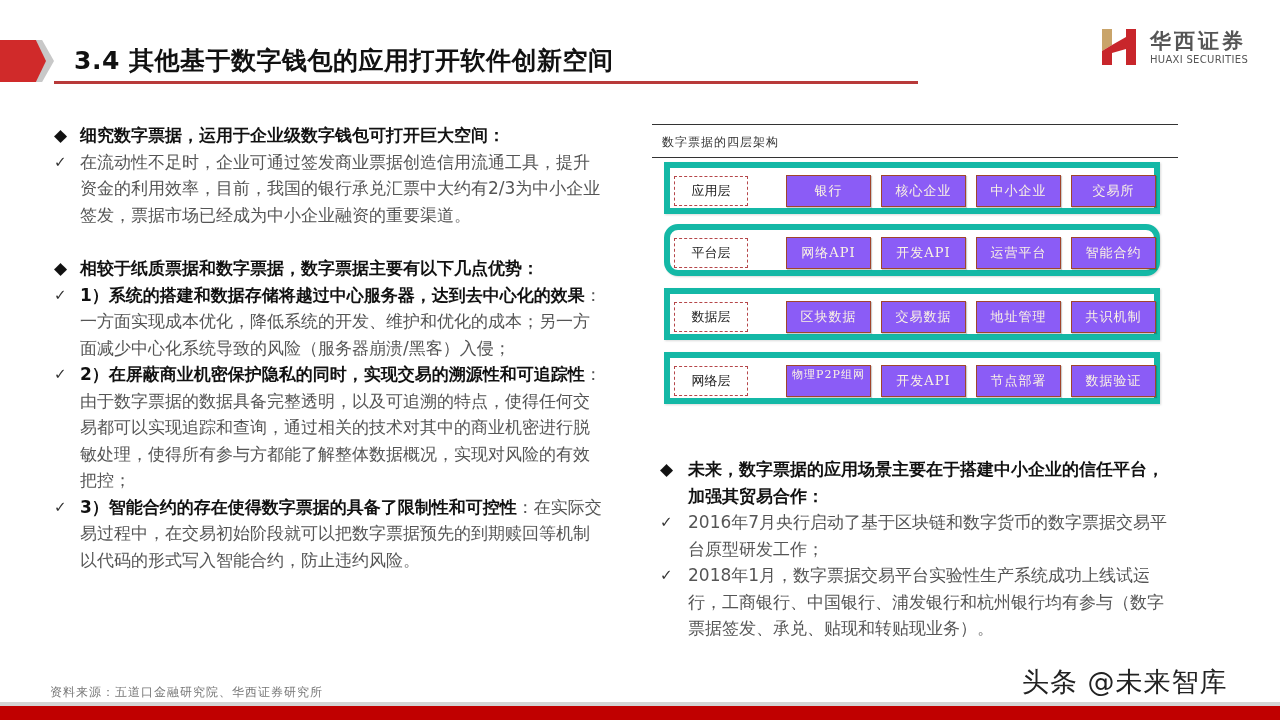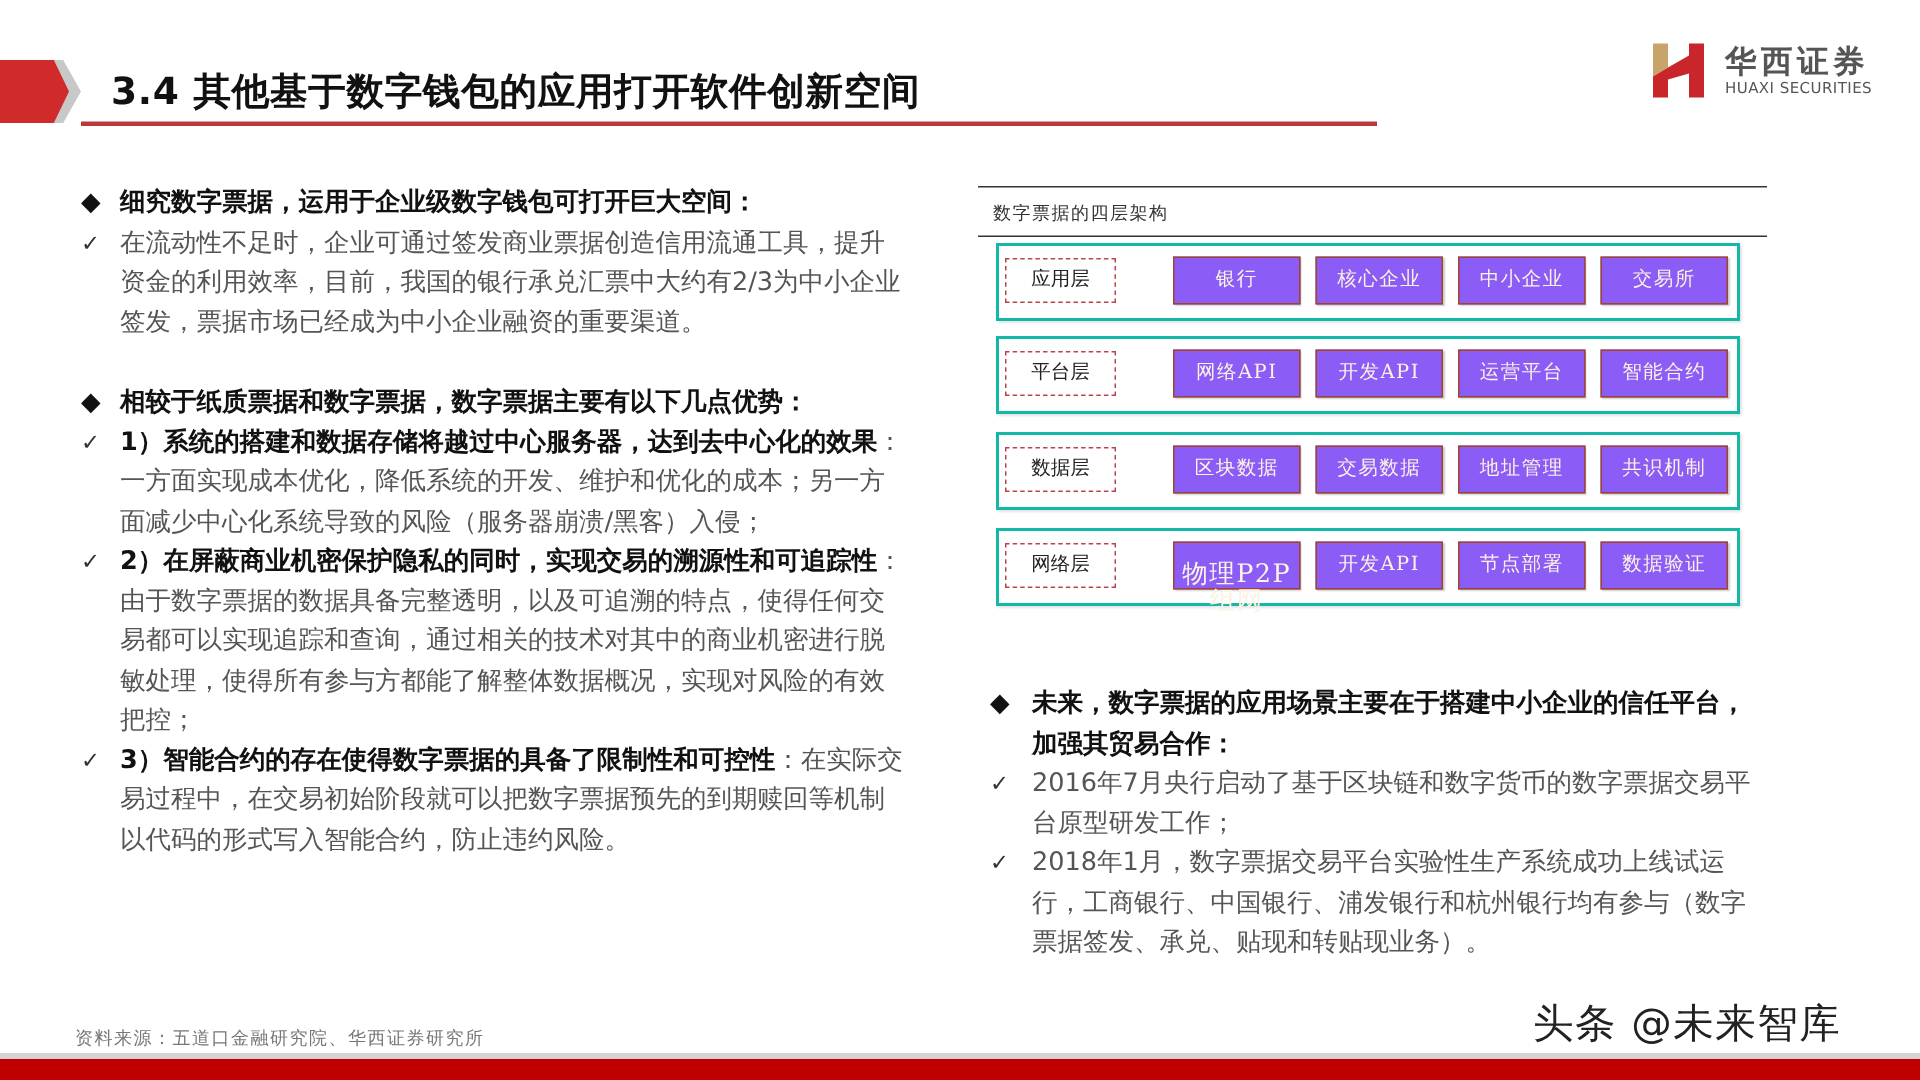--- a/index.html
+++ b/index.html
@@ -27,24 +27,24 @@
   .blk.c { color:#555; }
   .blk.c .mk { color:#333; font-size:15px; }
   .bold { color:#111; font-weight:bold; }
   .gap { height:27px; }
 
   
   .diagram { position:absolute; left:652px; top:124px; width:528px; height:290px; }
   .dg-topline { position:absolute; left:0; top:0; width:526px; height:1px; background:#333; }
   .dg-title { position:absolute; left:10px; top:10px; font-size:12px; color:#333; font-family:"DejaVu Serif",serif; letter-spacing:1px; }
   .dg-line2 { position:absolute; left:0; top:33px; width:526px; height:1px; background:#333; }
-  .layer { position:absolute; left:12px; width:496px; height:52px; border:2px solid #14b8a6; background:#fff; box-shadow:1px 1px 2px rgba(0,0,0,0.15); }
+  .layer { position:absolute; left:12px; width:496px; height:52px; border:6px solid #14b8a6; background:#fff; box-shadow:1px 1px 2px rgba(0,0,0,0.15); }
   .layer-label { position:absolute; left:4px; top:8px; width:74px; height:30px; border:1.5px dashed #b5474a; font-family:"DejaVu Serif",serif; font-size:13px; color:#222; text-align:center; line-height:27px; }
   .cell { position:absolute; top:7px; width:85px; height:32px; background:#8b5cf6; border:1px solid #a0452c; color:#fbf3e4; font-family:"DejaVu Serif",serif; font-size:13px; text-align:center; line-height:30px; letter-spacing:1px; box-shadow:1px 1px 1px rgba(0,0,0,0.2); }
-  .cell.two { line-height:18px; font-size:17px; padding-top:12px; }
+  .cell.two { line-height:18px; font-size:11px; padding-top:0; }
 
   .col-right { position:absolute; left:660px; top:456px; width:520px; font-size:17px; line-height:26.5px; }
   .col-right .blk { padding-left:28px; }
 
   
   .source { position:absolute; left:50px; top:684px; font-size:12px; color:#777; font-family:"DejaVu Serif",serif; letter-spacing:1px; }
   .foot-gray { position:absolute; left:0; top:702px; width:1280px; height:4px; background:#d4d4d4; }
   .foot-red { position:absolute; left:0; top:706px; width:1280px; height:14px; background:#c00000; }
   .watermark { position:absolute; left:1022px; top:664px; font-size:27px; color:#222; letter-spacing:1px; white-space:nowrap;
     text-shadow:1px 1px 0 #fff, -1px -1px 0 #fff, 1px -1px 0 #fff, -1px 1px 0 #fff; }
@@ -104,21 +104,21 @@
   <div class="dg-line2"></div>
 
   <div class="layer" style="top:38px;">
     <div class="layer-label">应用层</div>
     <div class="cell" style="left:116px;">银行</div>
     <div class="cell" style="left:211px;">核心企业</div>
     <div class="cell" style="left:306px;">中小企业</div>
     <div class="cell" style="left:401px;">交易所</div>
   </div>
 
-  <div class="layer" style="top:100px;">
+  <div class="layer" style="top:100px;border-radius:14px;">
     <div class="layer-label">平台层</div>
     <div class="cell" style="left:116px;">网络API</div>
     <div class="cell" style="left:211px;">开发API</div>
     <div class="cell" style="left:306px;">运营平台</div>
     <div class="cell" style="left:401px;">智能合约</div>
   </div>
 
   <div class="layer" style="top:164px;">
     <div class="layer-label">数据层</div>
     <div class="cell" style="left:116px;">区块数据</div>

